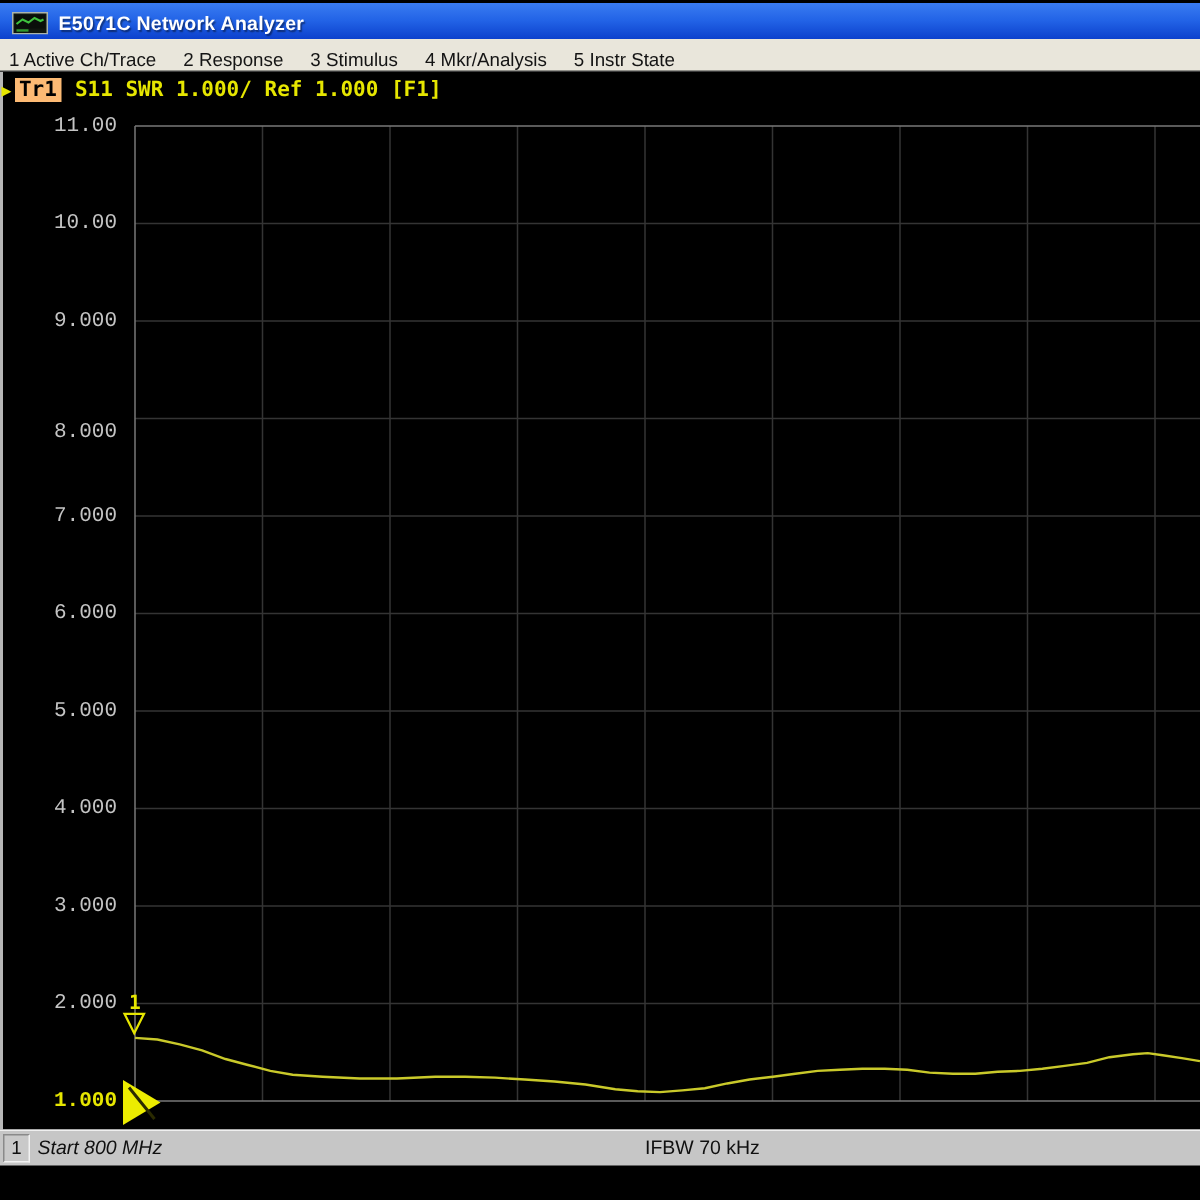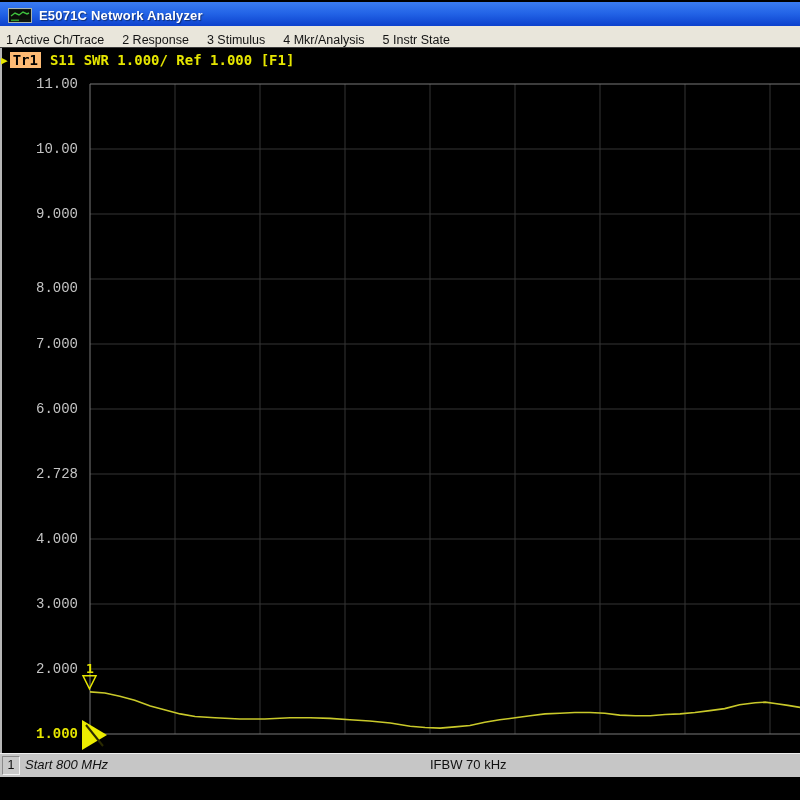--- a/index.html
+++ b/index.html
@@ -91,21 +91,21 @@
   </div>
 
 
   <div id="yticks">
       <div class="ytick" style="top: 76px;">11.00</div>
       <div class="ytick" style="top: 141px;">10.00</div>
       <div class="ytick" style="top: 206px;">9.000</div>
       <div class="ytick" style="top: 280px;">8.000</div>
       <div class="ytick" style="top: 336px;">7.000</div>
       <div class="ytick" style="top: 401px;">6.000</div>
-      <div class="ytick" style="top: 466px;">2.728</div>
+      <div class="ytick" style="top: 466px;">5.000</div>
       <div class="ytick" style="top: 531px;">4.000</div>
       <div class="ytick" style="top: 596px;">3.000</div>
       <div class="ytick" style="top: 661px;">2.000</div>
       <div class="ytick ref" style="top: 726px;">1.000</div>
     </div>
 
   <svg class="graph" id="graph">
       <line x1="175" y1="84" x2="175" y2="734" stroke="#343434" stroke-width="1"></line>
       <line x1="260" y1="84" x2="260" y2="734" stroke="#343434" stroke-width="1"></line>
       <line x1="345" y1="84" x2="345" y2="734" stroke="#343434" stroke-width="1"></line>

